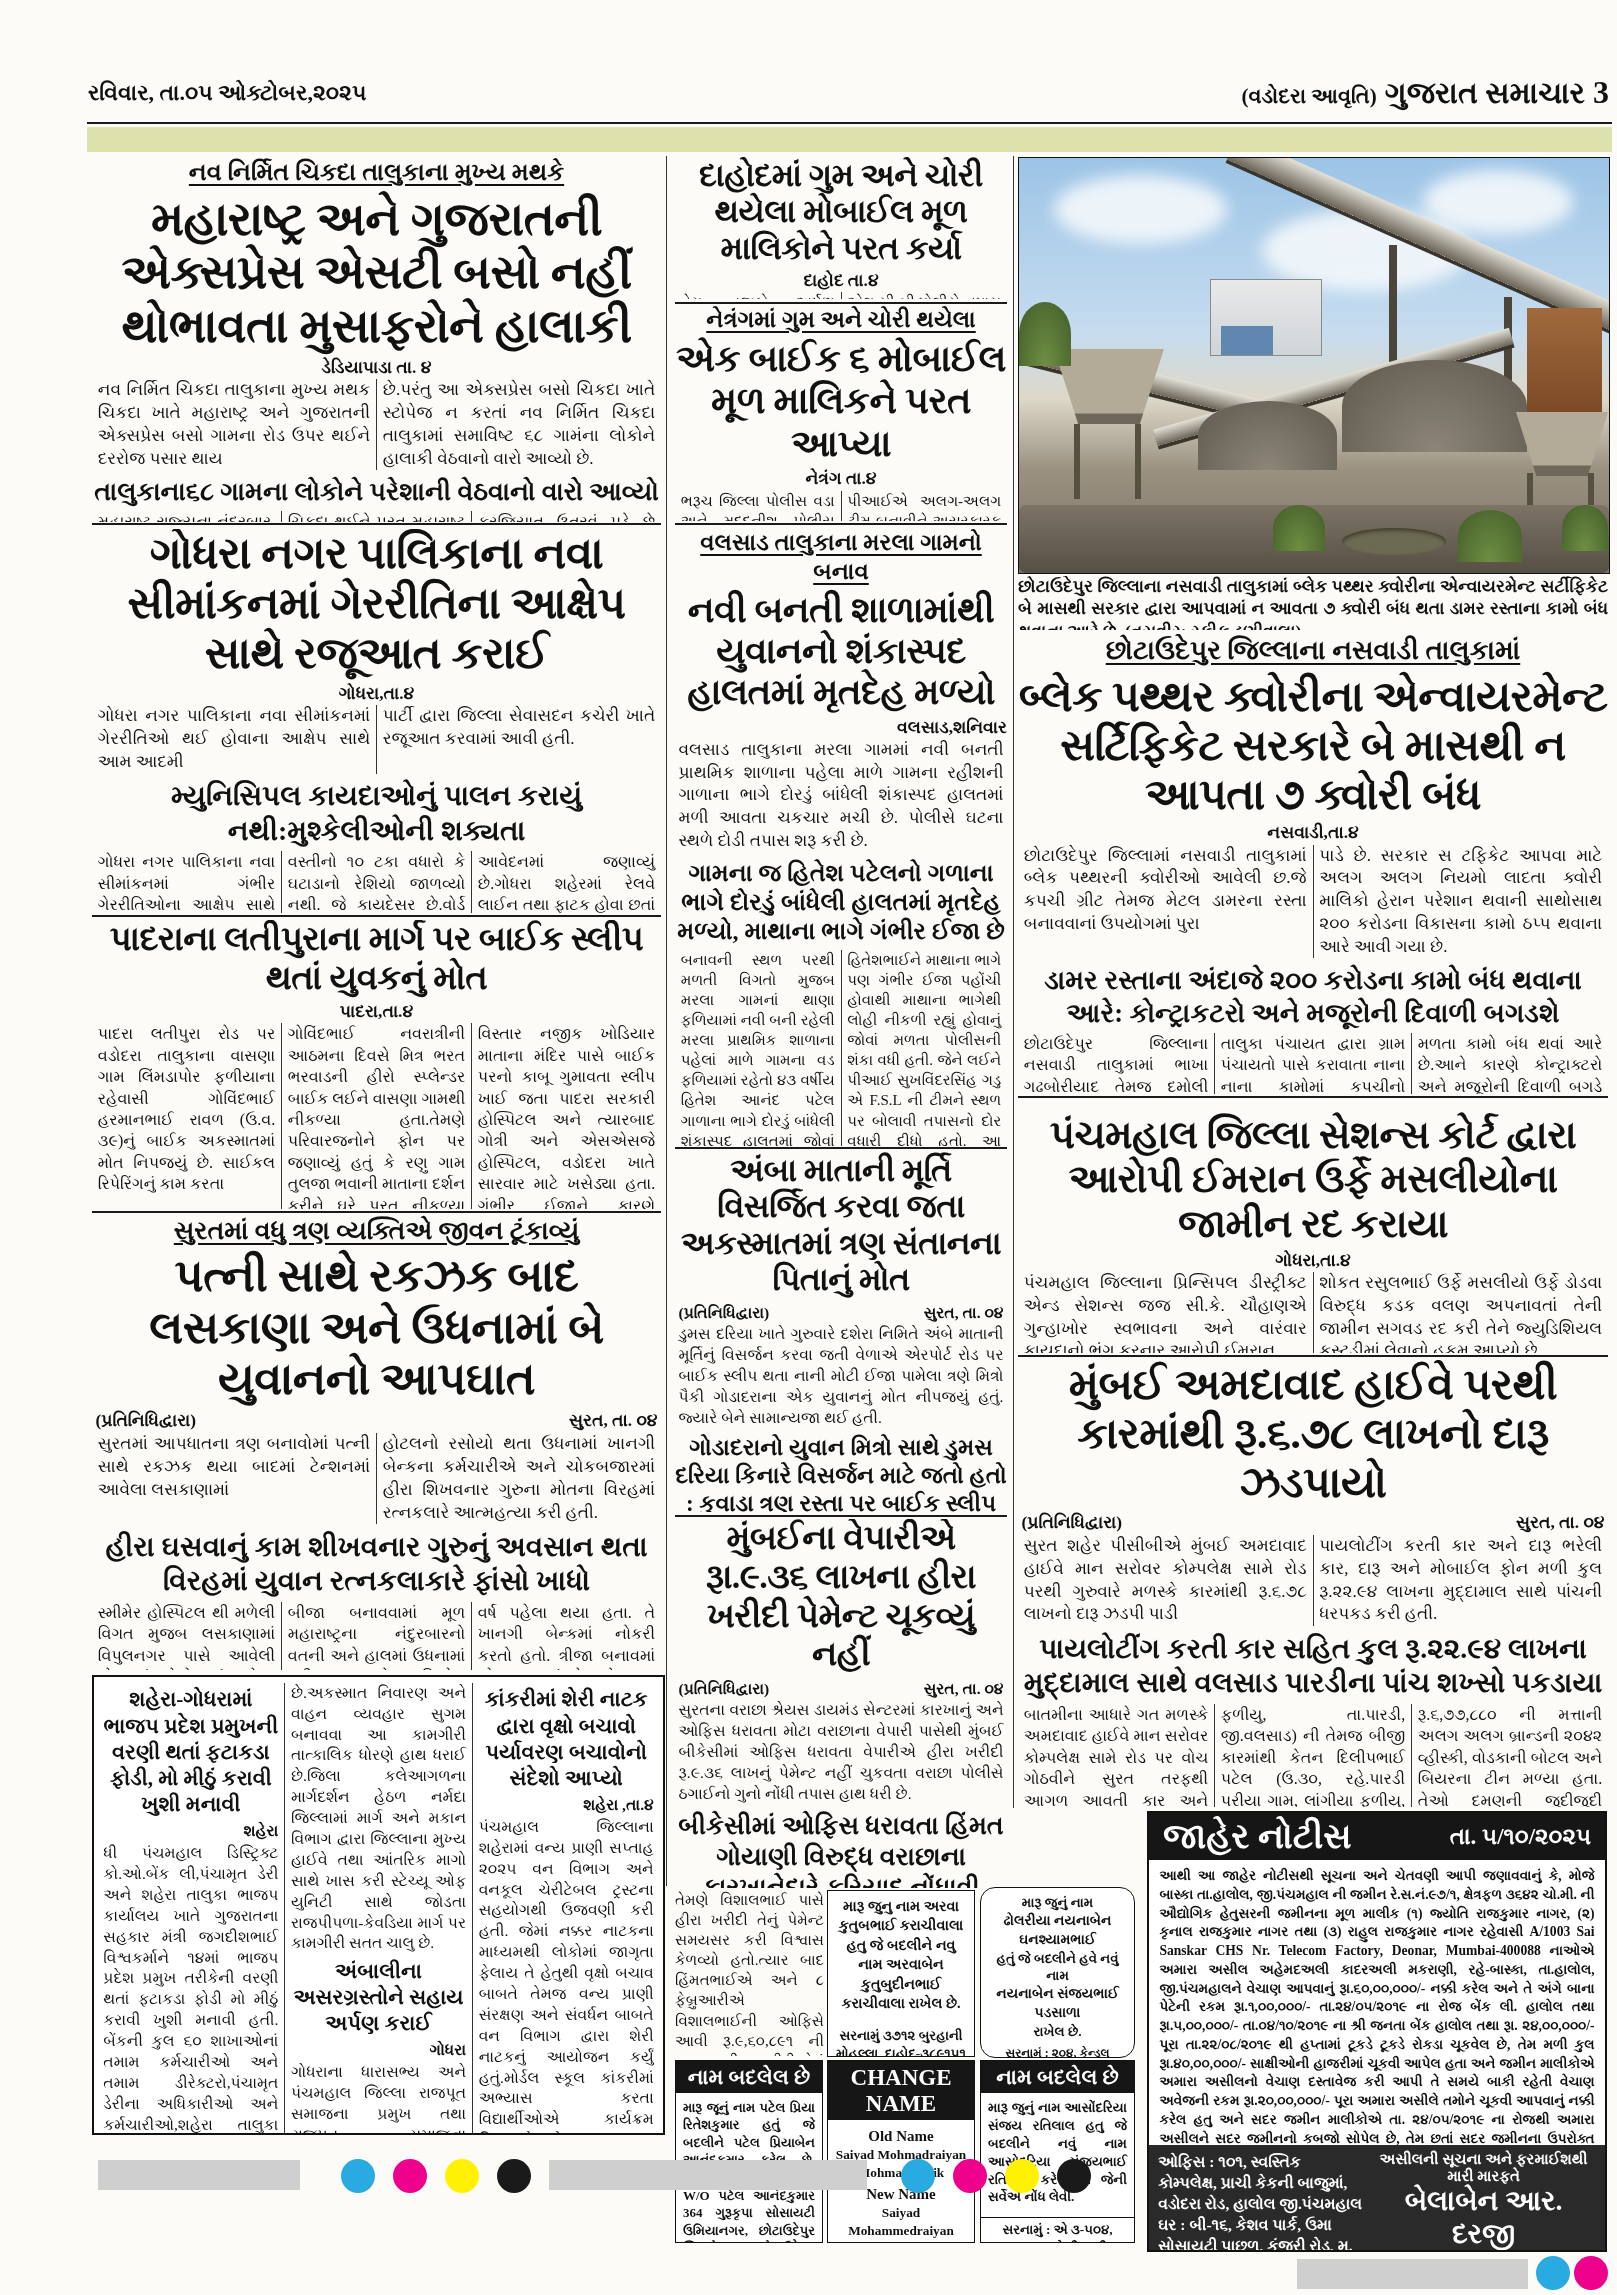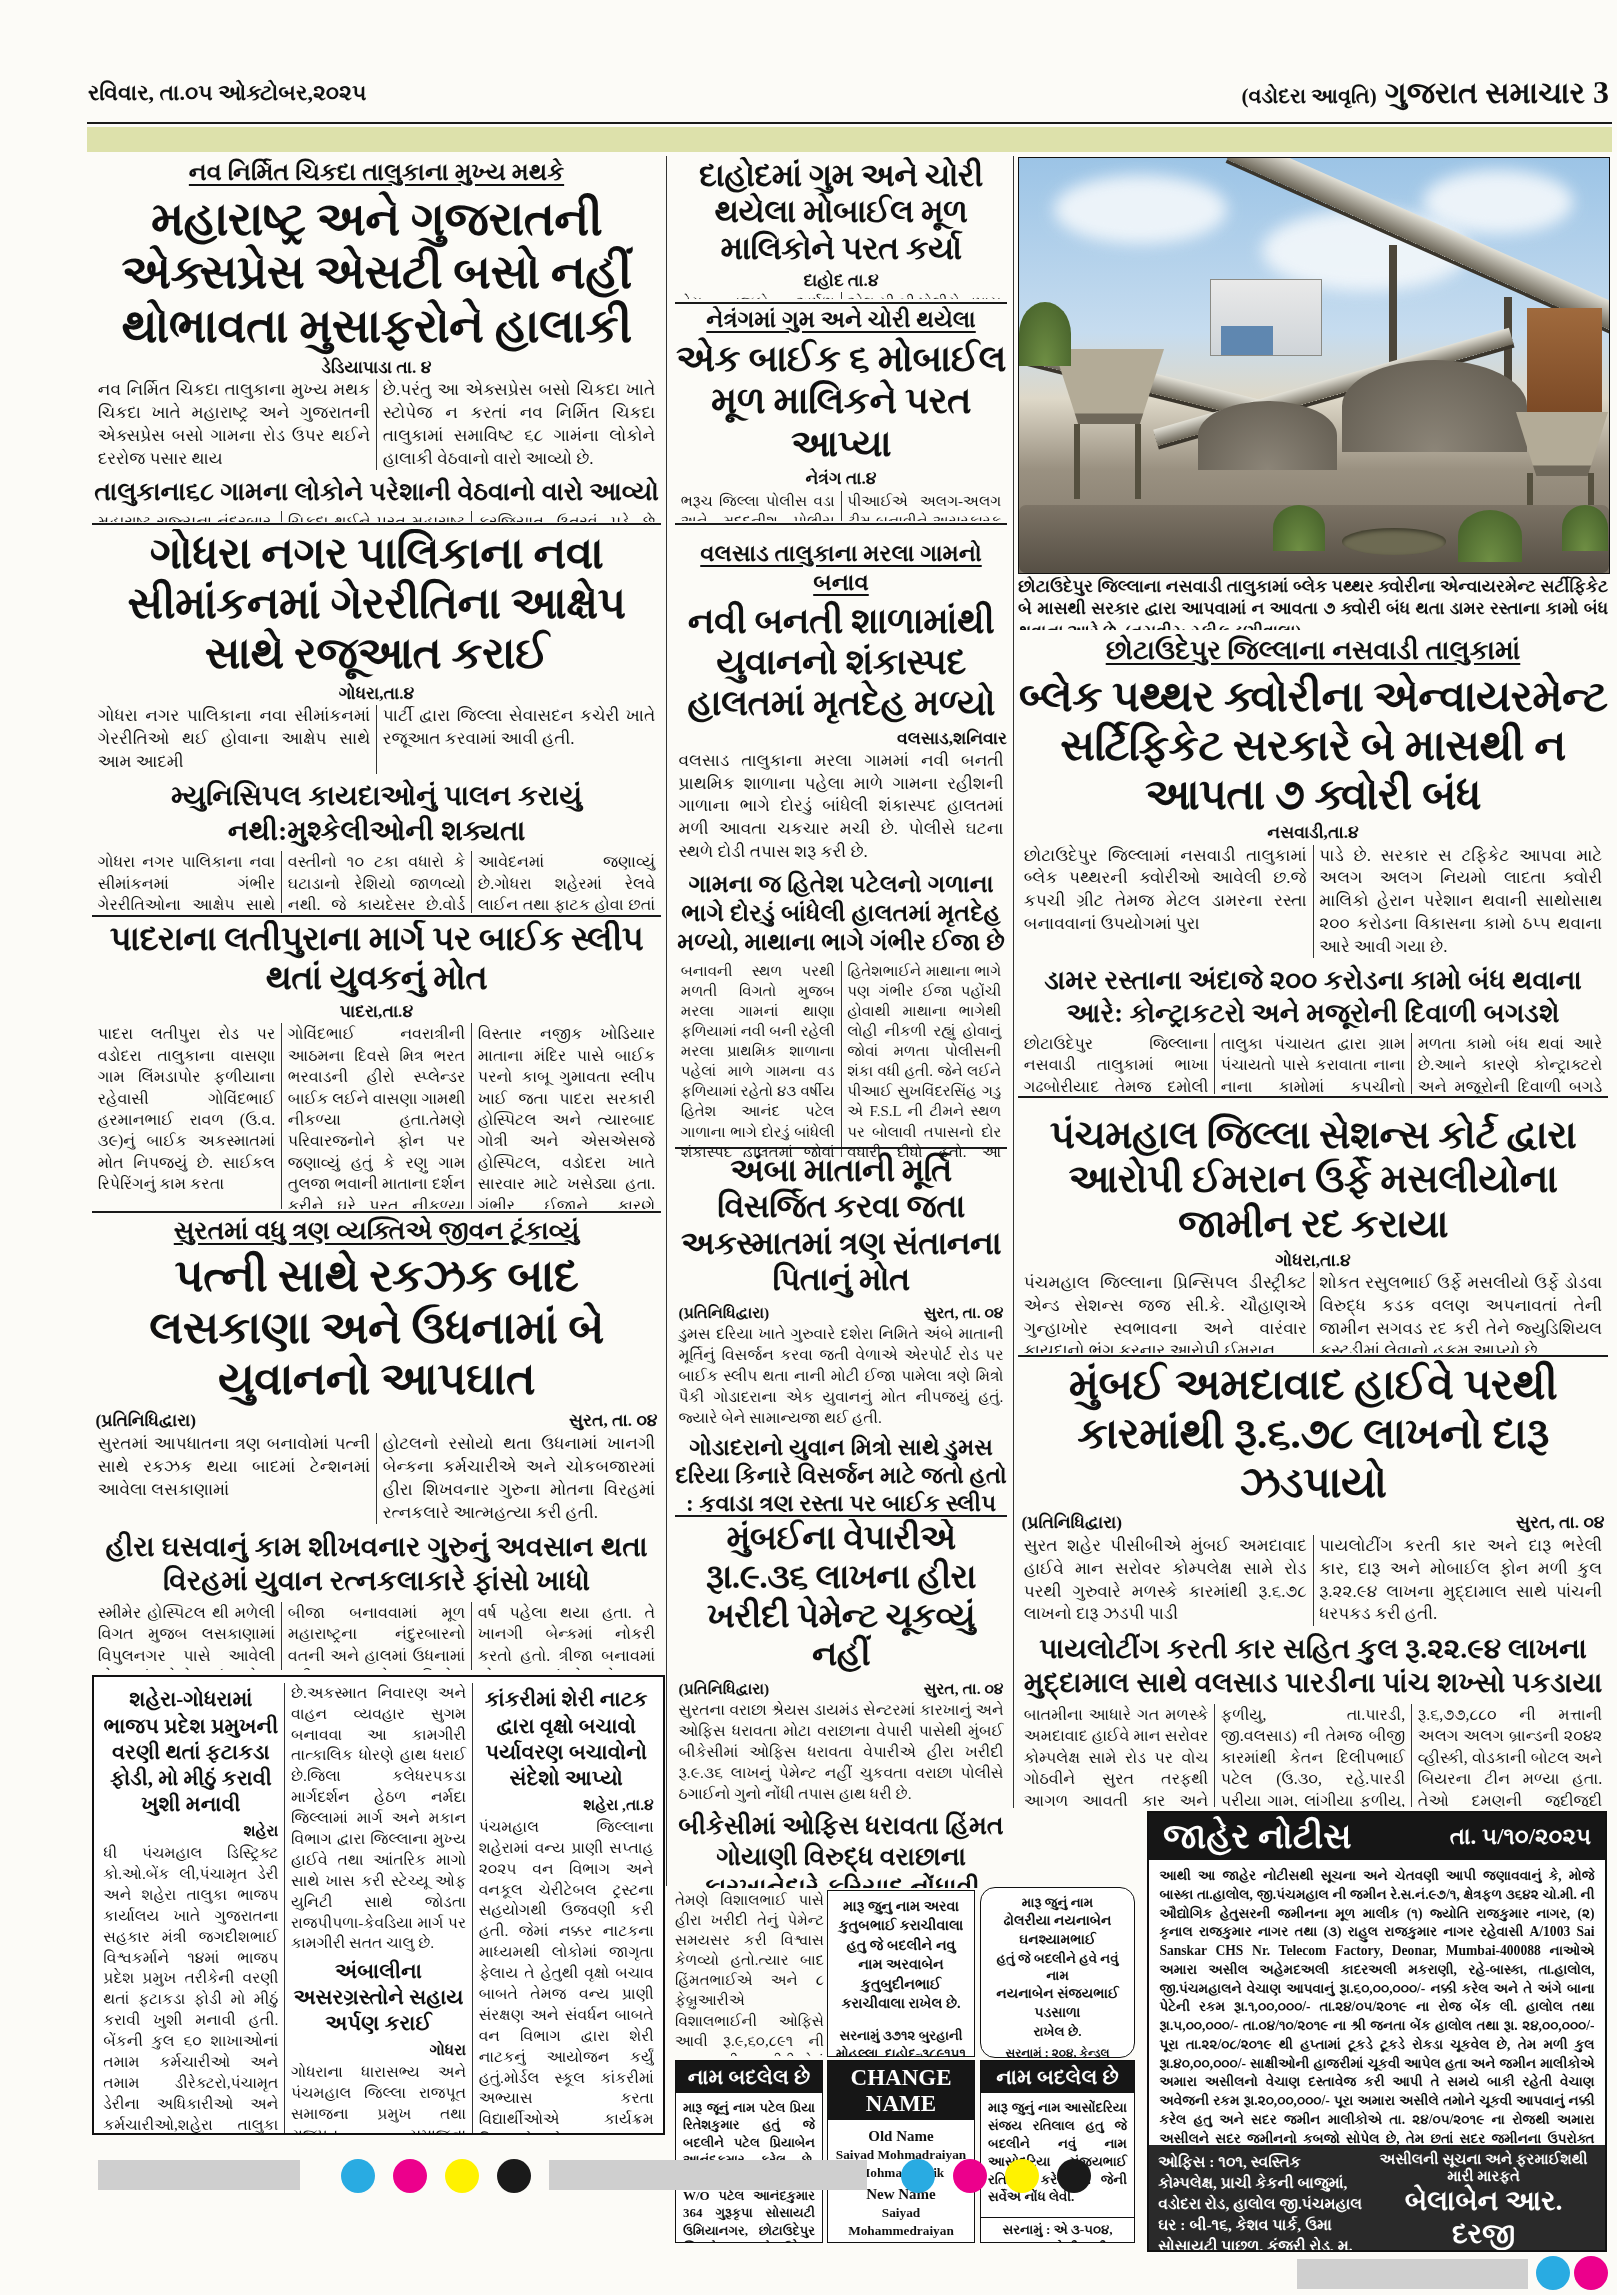--- a/index.html
+++ b/index.html
@@ -180,21 +180,21 @@
     </div>
     <div class="subhead" style="font-size:28px;">મ્યુનિસિપલ કાયદાઓનું પાલન કરાયું નથી:મુશ્કેલીઓની શક્યતા</div>
     <div class="cols">
       <div class="col">ગોધરા નગર પાલિકાના નવા સીમાંકનમાં ગંભીર ગેરરીતિઓના આક્ષેપ સાથે પંચમહાલ જિલ્લા આપ પાર્ટી દ્વારા જિલ્લા સેવા સદન કચેરી ખાતે આવેદનપત્ર અપાયું હતું. જેમાં નવા સીમાંકનમાં નિયમોના ઉલ્લંઘન સાથે ભલામણો કરી છે. નવા સીમાંકનમાં વાર્ડોની રચનામાં</div>
       <div class="col">વસ્તીનો ૧૦ ટકા વધારો કે ઘટાડાનો રેશિયો જાળવ્યો નથી. જે કાયદેસર છે.વોર્ડ નં.૯ની રચનામાં નદી-નાળા તથા હાઈવે વિસ્તારનો અસંગત સમાવેશ કરાયો છે. જે નિયમોના વિરુદ્ધ છે. ૨૦૧૧ની વસ્તી ગણતરીના આંકડા આધારે યોગ્ય વિતરણ ન કરાયું હોવાનું</div>
       <div class="col">આવેદનમાં જણાવ્યું છે.ગોધરા શહેરમાં રેલવે લાઈન તથા ફાટક હોવા છતાં વિસ્તારોની વહેંચણી નિયમ વિરુદ્ધ કરી છે. મ્યુનિસિપલ કાયદાઓનું પાલન કરાયું નથી.જેના પરિણામે પ્રાથમિક સુવિધાઓ મળવામાં મુશ્કેલીઓ ઊભી થવાની શક્યતા છે.</div>
     </div>
   </div>
   <div class="hr" style="left:92px;top:915px;width:569px;"></div>
 
-  <div class="art" style="left:675px;top:540px;width:332px;height:617px;">
+  <div class="art" style="left:675px;top:529px;width:332px;height:617px;">
     <div class="kicker u" style="font-size:23px;">વલસાડ તાલુકાના મરલા ગામનો બનાવ</div>
     <div class="headline" style="font-size:36px;margin-top:3.5px;">નવી બનતી શાળામાંથી યુવાનનો શંકાસ્પદ હાલતમાં મૃતદેહ મળ્યો</div>
     <div class="dateline" style="text-align:right;">વલસાડ,શનિવાર</div>
     <div style="font-size:17px;line-height:1.34;text-align:justify;padding:0 3.5px;">વલસાડ તાલુકાના મરલા ગામમાં નવી બનતી પ્રાથમિક શાળાના પહેલા માળે ગામના રહીશની ગાળાના ભાગે દોરડું બાંધેલી શંકાસ્પદ હાલતમાં મળી આવતા ચકચાર મચી છે. પોલીસે ઘટના સ્થળે દોડી તપાસ શરૂ કરી છે.</div>
     <div class="subhead" style="font-size:24px;">ગામના જ હિતેશ પટેલનો ગળાના ભાગે દોરડું બાંધેલી હાલતમાં મૃતદેહ મળ્યો, માથાના ભાગે ગંભીર ઈજા છે</div>
     <div class="cols">
       <div class="col" style="font-size:15px;">બનાવની સ્થળ પરથી મળતી વિગતો મુજબ મરલા ગામનાં થાણા ફળિયામાં નવી બની રહેલી મરલા પ્રાથમિક શાળાના પહેલાં માળે ગામના વડ ફળિયામાં રહેતો ૪૩ વર્ષીય હિતેશ આનંદ પટેલ ગાળાના ભાગે દોરડું બાંધેલી શંકાસ્પદ હાલતમાં જોવાં મળતાં ચક્ચાર મચી ગઈ હતી. આ અંગે વલસાડ રૂરલ પોલીસને જાણ કરતાં પીઆઈ સુખવિંદરસિંહ ગડુ કાફલા સાથે તાત્કાલિક ઘટના સ્થળે પહોંચી ગયા હતા. સ્થળ તપાસ કરતાં</div>
       <div class="col" style="font-size:15px;">હિતેશભાઈને માથાના ભાગે પણ ગંભીર ઈજા પહોંચી હોવાથી માથાના ભાગેથી લોહી નીકળી રહ્યું હોવાનું જોવાં મળતા પોલીસની શંકા વધી હતી. જેને લઈને પીઆઈ સુખવિંદરસિંહ ગડુ એ F.S.L ની ટીમને સ્થળ પર બોલાવી તપાસનો દોર વધારી દીધો હતો. આ મામલે હજુ સુધી કોઈ ચોક્કસ કારણ સામે આવ્યું નથી. પોલીસે મૃતદેહનો કબજો લઈ પોસ્ટમોર્ટમ માટે વલસાડની સિવિલ હોસ્પિટલમાં ખસેડ્યો છે.</div>
     </div>
   </div>
@@ -232,21 +232,21 @@
 
   <div class="art rbox" style="left:92px;top:1675px;width:569px;height:456px;">
     <div class="cols" style="padding:5.8px 3.5px;">
       <div class="col">
         <div class="rb-sub">શહેરા-ગોધરામાં ભાજપ પ્રદેશ પ્રમુખની વરણી થતાં ફટાકડા ફોડી, મો મીઠું કરાવી ખુશી મનાવી</div>
         <div class="rb-dl">શહેરા</div>
         <div>ધી પંચમહાલ ડિસ્ટ્રિક્ટ કો.ઓ.બેંક લી,પંચામૃત ડેરી અને શહેરા તાલુકા ભાજપ કાર્યાલય ખાતે ગુજરાતના સહકાર મંત્રી જગદીશભાઈ વિશ્વકર્માને ૧૪માં ભાજપ પ્રદેશ પ્રમુખ તરીકેની વરણી થતાં ફટાકડા ફોડી મો મીઠું કરાવી ખુશી મનાવી હતી. બેંકની કુલ ૬૦ શાખાઓનાં તમામ કર્મચારીઓ અને તમામ ડીરેક્ટરો,પંચામૃત ડેરીના અધિકારીઓ અને કર્મચારીઓ,શહેરા તાલુકા ભાજપના કાર્યકરો ખાતે હાજર રહી અભિનંદન પાઠવ્યા હતા.</div>
 
       </div>
       <div class="col">
-        <div>છે.અકસ્માત નિવારણ અને વાહન વ્યવહાર સુગમ બનાવવા આ કામગીરી તાત્કાલિક ધોરણે હાથ ધરાઈ છે.જિલા કલેધરપકડા માર્ગદર્શન હેઠળ નર્મદા જિલ્લામાં માર્ગ અને મકાન વિભાગ દ્વારા જિલ્લાના મુખ્ય હાઈવે તથા આંતરિક માગો સાથે ખાસ કરી સ્ટેચ્યૂ ઓફ યુનિટી સાથે જોડતા રાજપીપળા-કેવડિયા માર્ગ પર કામગીરી સતત ચાલુ છે.</div>
+        <div>છે.અકસ્માત નિવારણ અને વાહન વ્યવહાર સુગમ બનાવવા આ કામગીરી તાત્કાલિક ધોરણે હાથ ધરાઈ છે.જિલા કલેઆગળના માર્ગદર્શન હેઠળ નર્મદા જિલ્લામાં માર્ગ અને મકાન વિભાગ દ્વારા જિલ્લાના મુખ્ય હાઈવે તથા આંતરિક માગો સાથે ખાસ કરી સ્ટેચ્યૂ ઓફ યુનિટી સાથે જોડતા રાજપીપળા-કેવડિયા માર્ગ પર કામગીરી સતત ચાલુ છે.</div>
         <div class="rb-sub">અંબાલીના અસરગ્રસ્તોને સહાય અર્પણ કરાઈ</div>
         <div class="rb-dl">ગોધરા</div>
         <div>ગોધરાના ધારાસભ્ય અને પંચમહાલ જિલ્લા રાજપૂત સમાજના પ્રમુખ તથા રાજપૂત સમાજના અગ્રણીઓ દ્વારા ગોધરા તાલુકાના અંબાલી ખાતે આગની ઘટનામાં સળગી ગયેલ ૨ મકાનના અસરગ્રસ્ત રાજપૂત પરિવારોની મુલાકાત લઈ આર્થિક સહાય અને સાંત્વના પાઠવી હતી.આ ઘરોમાં ઇલેક્ટ્રિક શોર્ટસર્કિટના કારણે આગલાગી હતી. જેમાં કનકસિંહ અમરસિંહ રાયસોદિયા અને પ્રફુલસિંહ મહેન્દ્રસિંહ રાયસોદિયાને રાજપૂત સમાજ પંચમહાલ વતી રૂ.૧૫૦૦૦નો ચેક તથા વ્યક્તિગત ૧૦૦૦૦ રૂ.ની તાત્કાલિક રાહત સ્વરૂપે મદદ કરી હતી.</div>
 
       </div>
       <div class="col">
         <div class="rb-sub">કાંકરીમાં શેરી નાટક દ્વારા વૃક્ષો બચાવો પર્યાવરણ બચાવોનો સંદેશો આપ્યો</div>
         <div class="rb-dl">શહેરા ,તા.૪</div>
         <div>પંચમહાલ જિલ્લાના શહેરામાં વન્ય પ્રાણી સપ્તાહ ૨૦૨૫ વન વિભાગ અને વનકૂલ ચેરીટેબલ ટ્રસ્ટના સહયોગથી ઉજવણી કરી હતી. જેમાં નક્કર નાટકના માધ્યમથી લોકોમાં જાગૃતા ફેલાય તે હેતુથી વૃક્ષો બચાવ બાબતે તેમજ વન્ય પ્રાણી સંરક્ષણ અને સંવર્ધન બાબતે વન વિભાગ દ્વારા શેરી નાટકનું આયોજન કર્યું હતું.મોર્ડલ સ્કૂલ કાંકરીમાં અભ્યાસ કરતા વિદ્યાર્થીઓએ કાર્યક્રમ નિહાળ્યો હતો.</div>
       </div>

